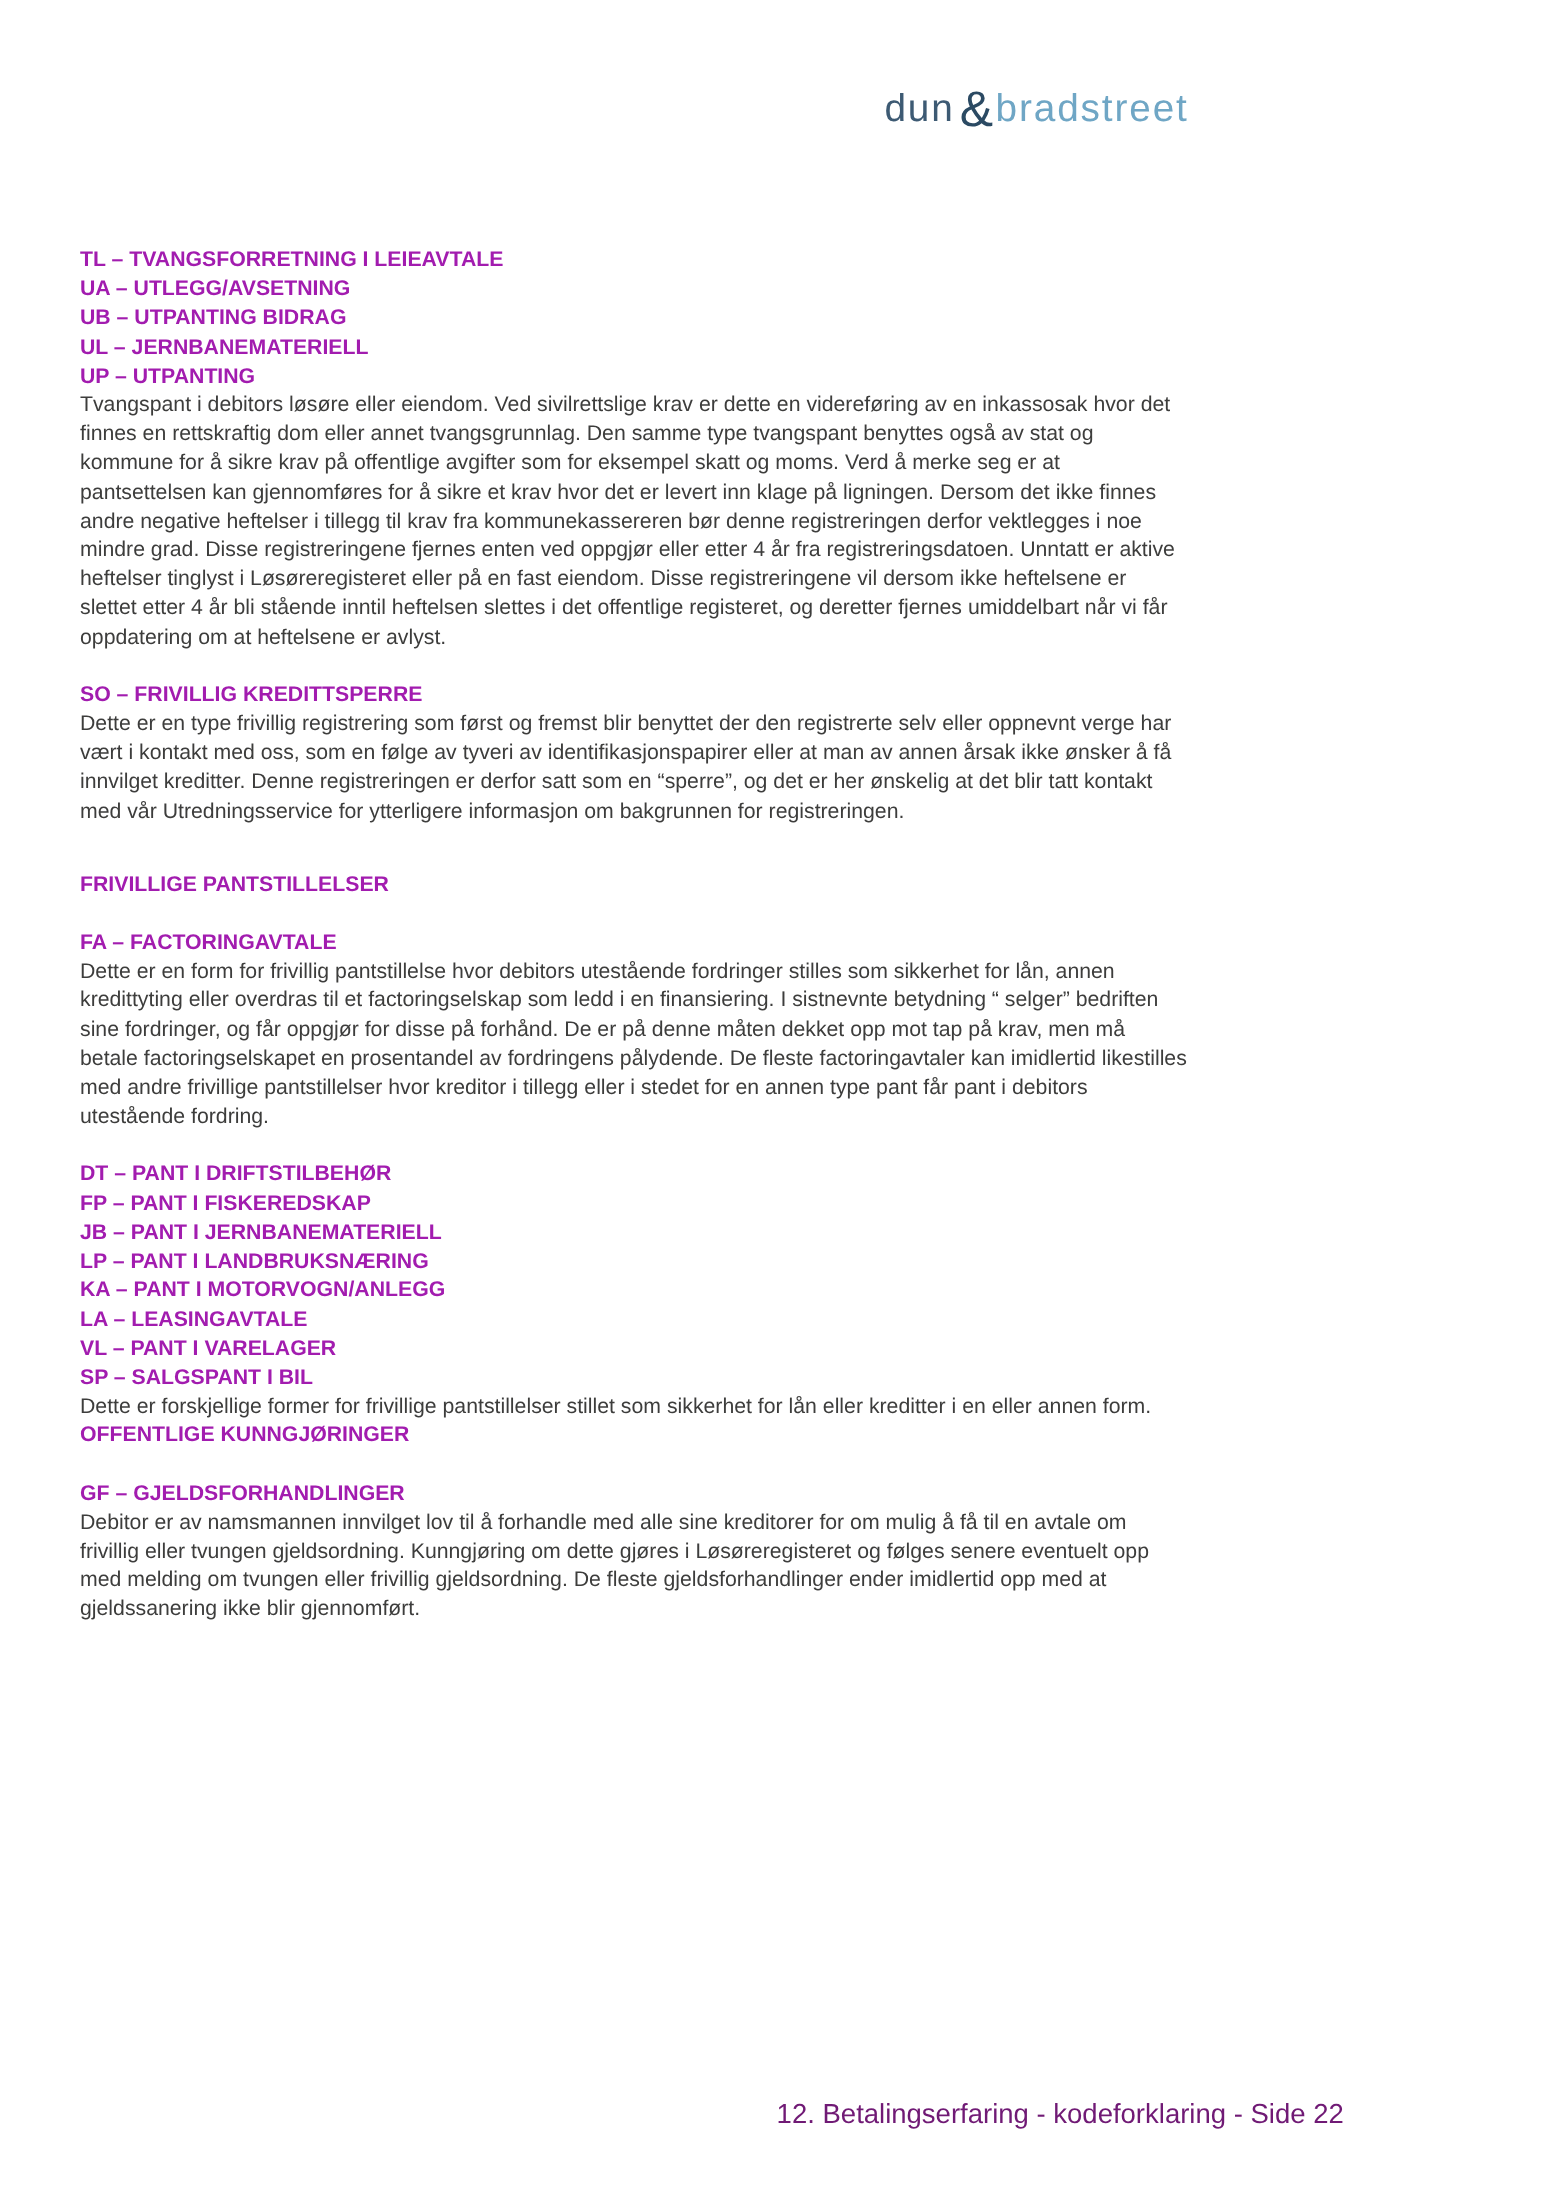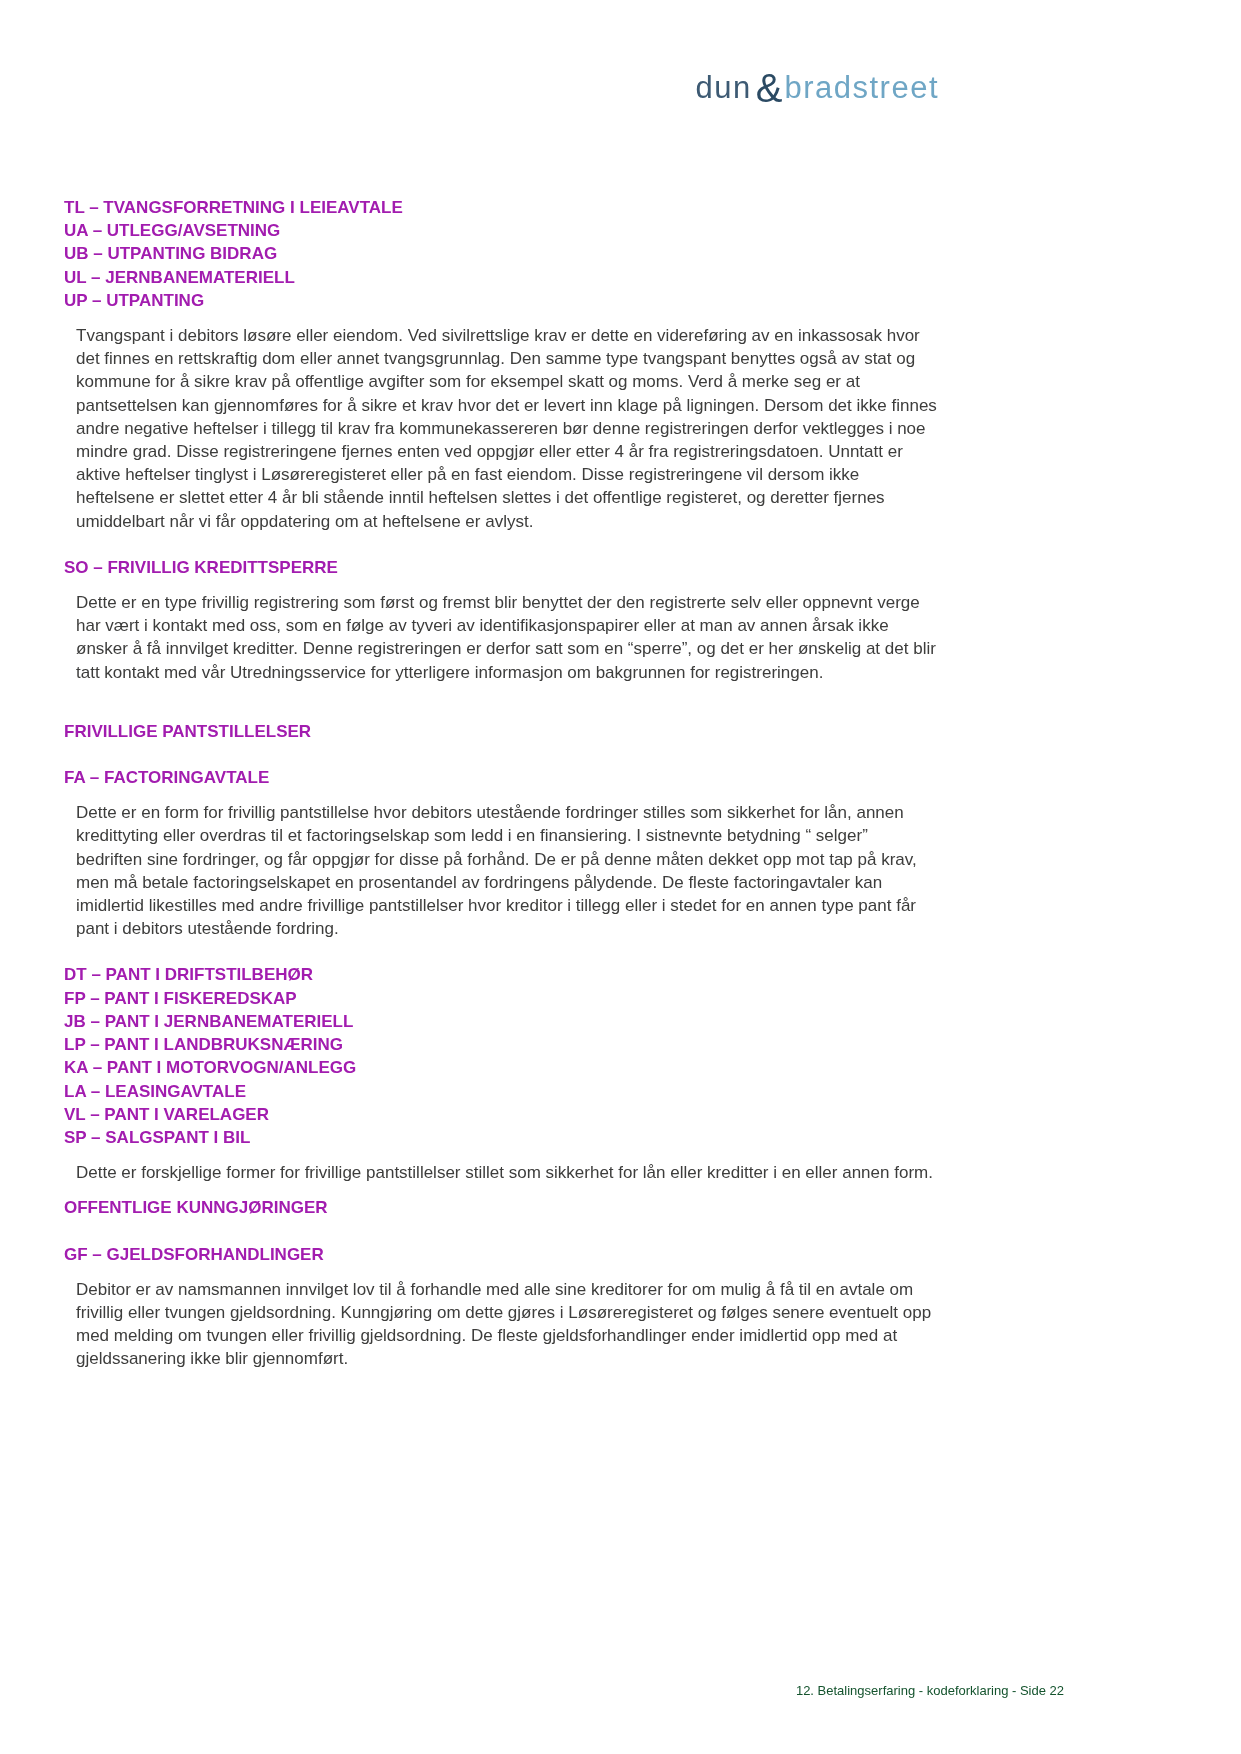--- a/index.html
+++ b/index.html
@@ -13,21 +13,21 @@
     width: 1241px;
     height: 1754px;
     background: #ffffff;
     font-family: "Liberation Sans", "DejaVu Sans", sans-serif;
     overflow: hidden;
   }
   
   .logo {
     position: absolute;
     top: 68px;
-    right: 302px;
+    right: 290px;
     white-space: nowrap;
     user-select: none;
     line-height: 1;
   }
   .logo .logo-dun {
     font-size: 31px;
     font-weight: 400;
     letter-spacing: 1.5px;
     color: #3d5a73;
   }
@@ -55,33 +55,33 @@
     line-height: 23.2px;
   }
   .code-heading, .section-title {
     margin: 0;
     font-size: 17px;
     line-height: 23.2px;
     font-weight: bold;
     color: #a21caf;
   }
   .content p {
-    margin: 12px;
+    margin: 0;
   }
   .gap-line   { margin-top: 23px; }   
   .gap-double { }   
   .gap-big    { margin-top: 36px; }   
   
   .footer {
     position: absolute;
     top: 1679px;
-    right: 177px;
-    font-size: 13px;
+    right: 166px;
+    font-size: 22px;
     line-height: 23px;
-    color: #14532d;
+    color: #701a75;
     white-space: nowrap;
   }
 </style>
 </head>
 <body>
 
 <div class="page">
 
   <div class="logo">
     <span class="logo-dun">dun</span><span class="logo-amp">&amp;</span><span class="logo-brad">bradstreet</span>

